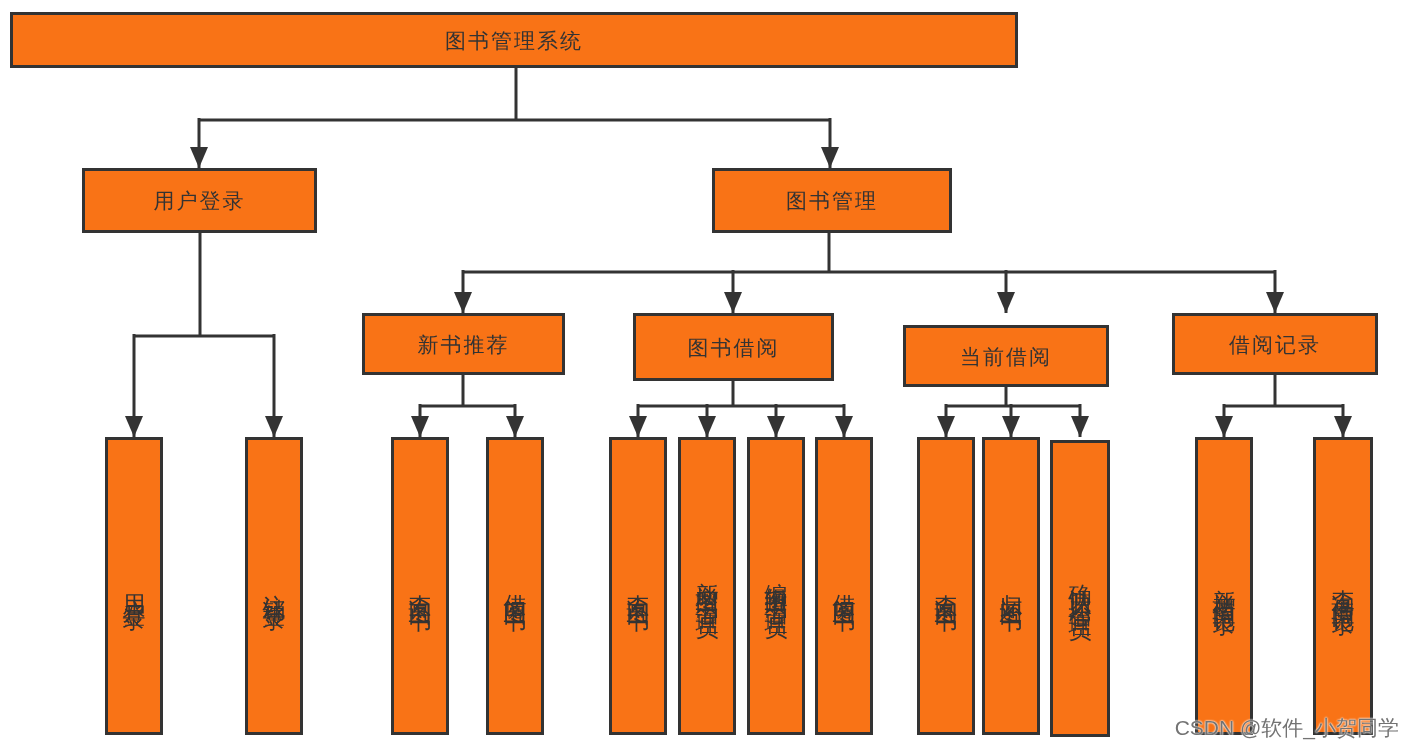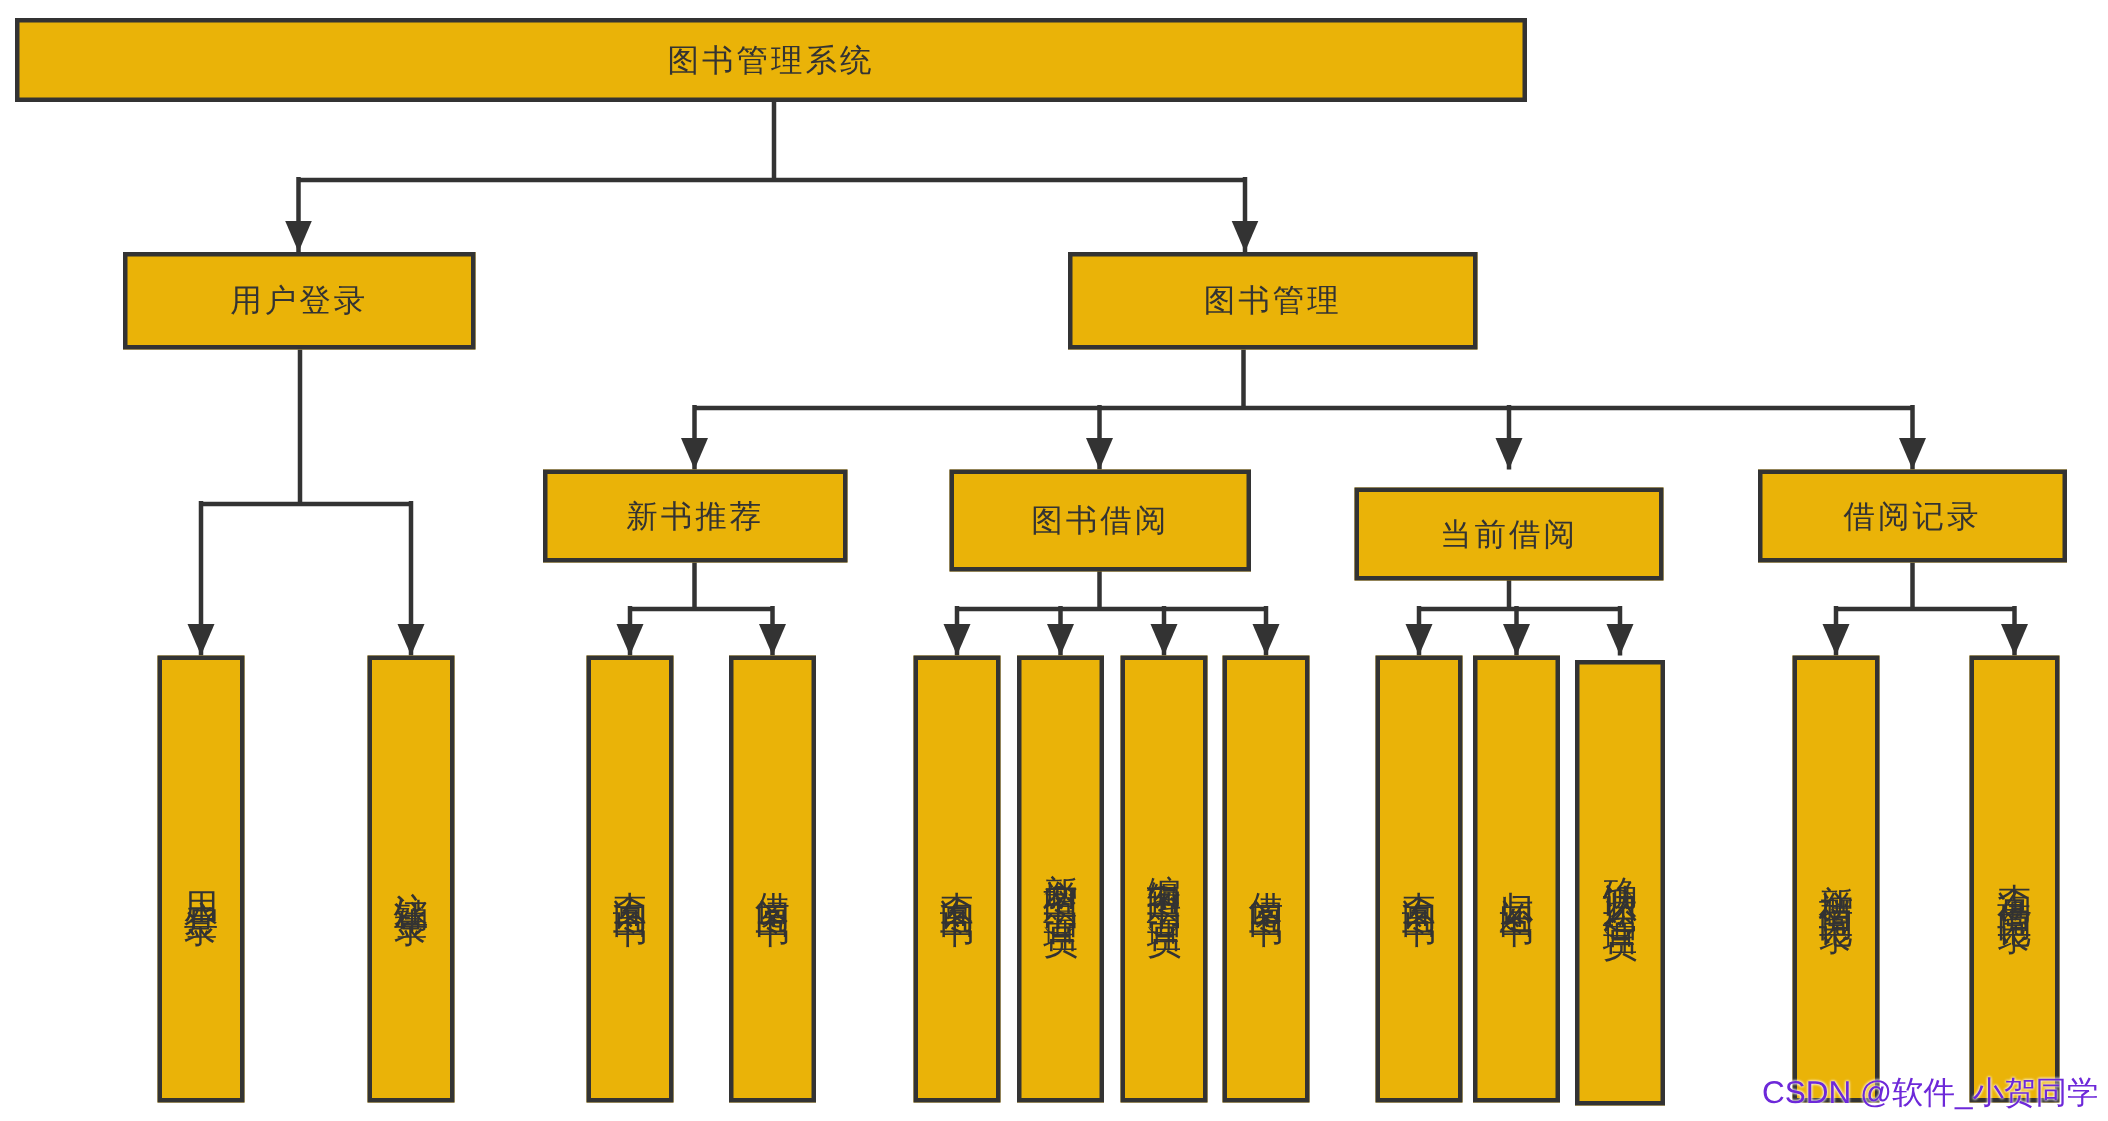--- a/index.html
+++ b/index.html
@@ -19,21 +19,21 @@
     position: absolute;
     left: 0;
     top: 0;
     width: 1405px;
     height: 747px;
   }
   .node {
     position: absolute;
     box-sizing: border-box;
     border: 3px solid #333333;
-    background: #eab308;
+    background: #f97316;
     display: flex;
     align-items: center;
     justify-content: center;
     color: #333333;
     text-align: center;
   }
   .h-node {
     font-size: 21px;
     letter-spacing: 2px;
     line-height: 1;
@@ -42,21 +42,21 @@
     writing-mode: vertical-rl;
     font-size: 23px;
     letter-spacing: 5px;
     line-height: 1;
   }
   .watermark {
     position: absolute;
     right: 6px;
     bottom: 5px;
     font-size: 21px;
-    color: #6d28d9;
+    color: #737373;
     text-shadow: 0 0 2px #ffffff, 0 0 2px #ffffff;
     white-space: nowrap;
   }
 </style>
 </head>
 <body>
 
 <div class="canvas">
 
   <svg class="connectors" viewBox="0 0 1405 747" xmlns="http://www.w3.org/2000/svg">
@@ -105,21 +105,21 @@
       <line x1="1275" y1="375" x2="1275" y2="406"></line>
       <line x1="1224" y1="406" x2="1343" y2="406"></line>
       <line x1="1224" y1="404" x2="1224" y2="437" marker-end="url(#arr)"></line>
       <line x1="1343" y1="404" x2="1343" y2="437" marker-end="url(#arr)"></line>
     </g>
   </svg>
 
   <div class="node h-node" style="left:10px; top:12px; width:1008px; height:56px;">图书管理系统</div>
 
   <div class="node h-node" style="left:82px; top:168px; width:235px; height:65px;">用户登录</div>
-  <div class="node h-node" style="left:712px; top:168px; width:273px; height:65px;">图书管理</div>
+  <div class="node h-node" style="left:712px; top:168px; width:240px; height:65px;">图书管理</div>
 
   <div class="node h-node" style="left:362px; top:313px; width:203px; height:62px;">新书推荐</div>
   <div class="node h-node" style="left:633px; top:313px; width:201px; height:68px;">图书借阅</div>
   <div class="node h-node" style="left:903px; top:325px; width:206px; height:62px;">当前借阅</div>
   <div class="node h-node" style="left:1172px; top:313px; width:206px; height:62px;text-align:right;">借阅记录</div>
 
   <div class="node v-node" style="left:105px; top:437px; width:58px; height:298px;">用户登录</div>
   <div class="node v-node" style="left:245px; top:437px; width:58px; height:298px;">注销登录</div>
 
   <div class="node v-node" style="left:391px; top:437px; width:58px; height:298px;">查询图书</div>

